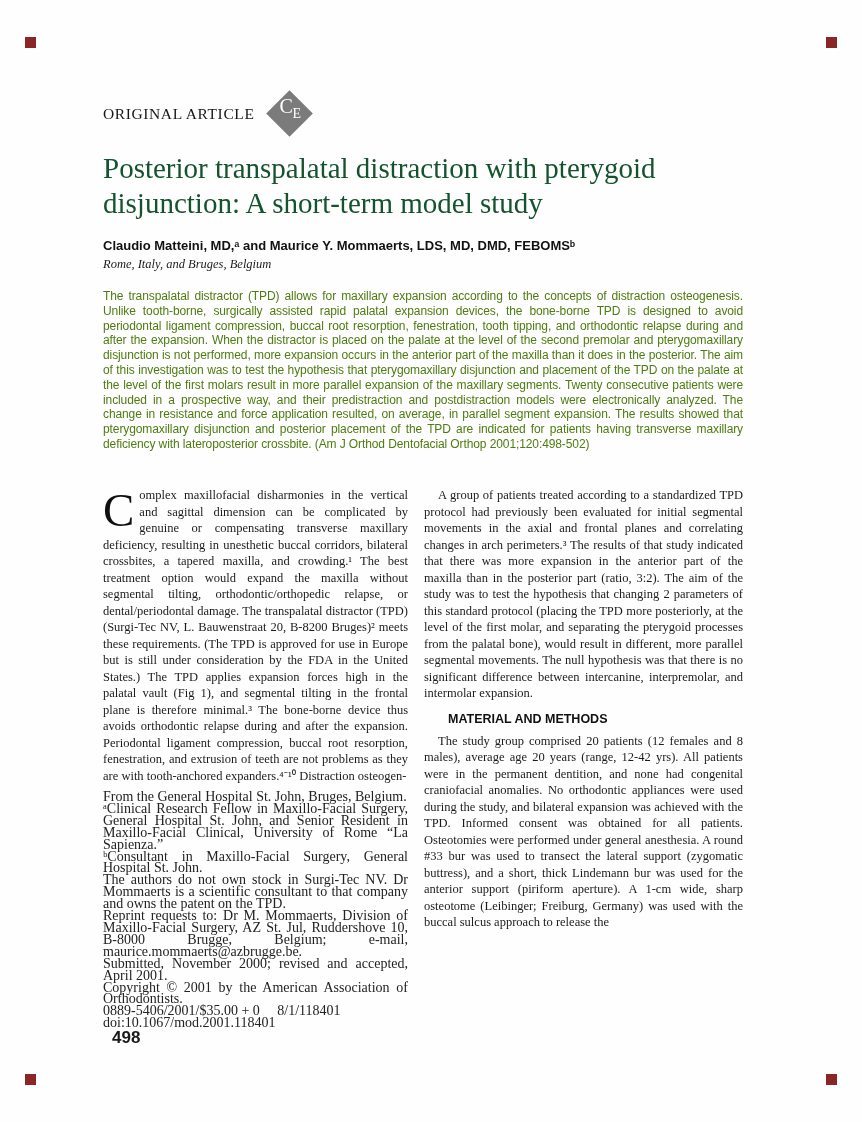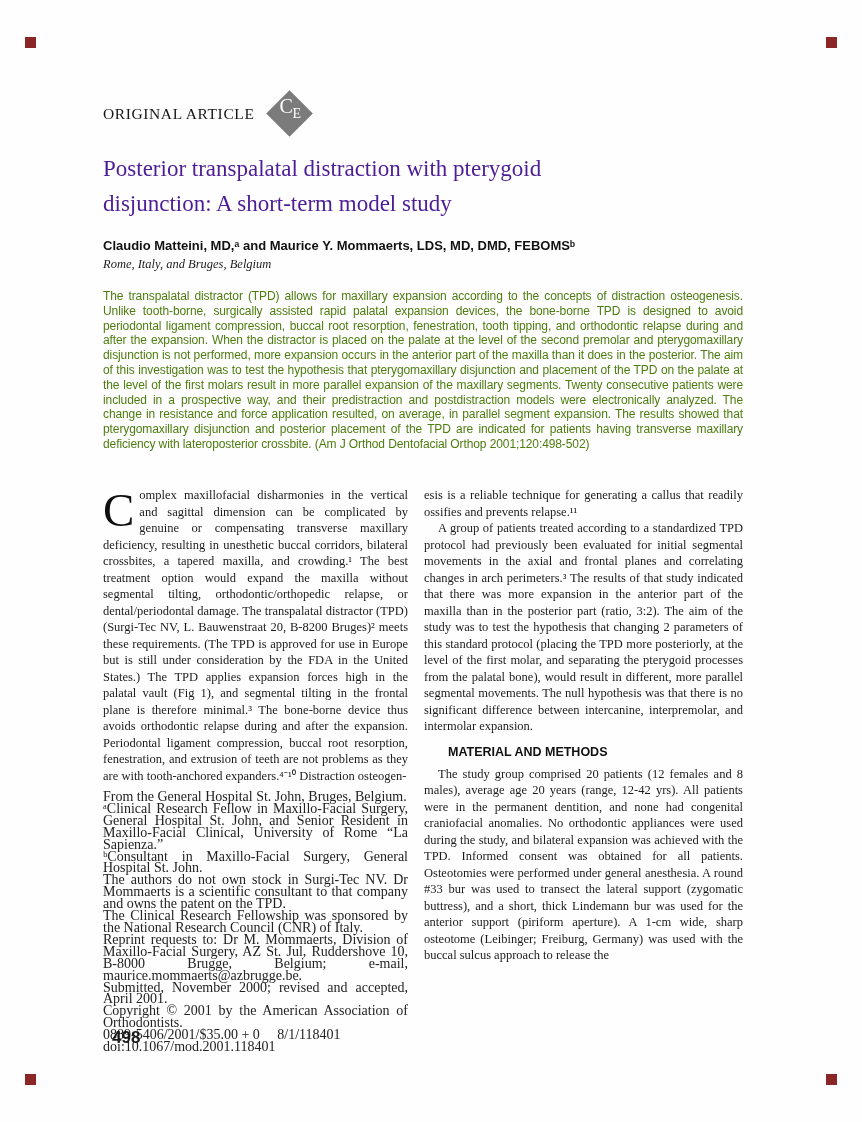--- a/index.html
+++ b/index.html
@@ -17,21 +17,21 @@
 
   .kicker-row { top:90px; height:48px; display:flex; align-items:center; }
   .kicker { font-size:15.5px; letter-spacing:0.6px; color:#161616; }
 
   .ce-logo { position:relative; width:48px; height:48px; display:inline-block; margin-left:12px; }
   .ce-diamond { position:absolute; left:7px; top:7px; width:33px; height:33px;
                 background:#7b7b7b; transform:rotate(45deg); }
   .ce-c { position:absolute; left:13px; top:5px;  color:#ffffff; font-size:20px; }
   .ce-e { position:absolute; left:26px; top:16px; color:#ffffff; font-size:14px; }
 
-  .title-block { top:151px; font-size:23px; line-height:35px; color:#4c1d95; }
+  .title-block { top:151px; font-size:29px; line-height:35px; color:#14532d; }
   .authors { top:238px; font-family:"Liberation Sans", sans-serif; font-weight:bold; font-size:13px; color:#111; }
   .affiliation { top:257px; font-style:italic; font-size:12.5px; }
 
   .abstract { top:289px; font-family:"Liberation Sans", sans-serif; font-size:12px;
               line-height:14.8px; text-align:justify; letter-spacing:-0.1px; color:#4d7c0f; }
 
   .cols { top:487px; display:flex; gap:16px; }
   .col-left  { width:305px; }
   .col-right { width:319px; }
   .body-text { font-size:12.5px; line-height:16.5px; text-align:justify; margin:0; }
@@ -80,30 +80,28 @@
   <div class="abs cols">
     <div class="col-left">
       <p class="body-text">
         <span class="dropcap">C</span><span>omplex maxillofacial disharmonies in the vertical and sagittal dimension can be complicated by genuine or compensating transverse maxillary deficiency, resulting in unesthetic buccal corridors, bilateral crossbites, a tapered maxilla, and crowding.¹ The best treatment option would expand the maxilla without segmental tilting, orthodontic/orthopedic relapse, or dental/periodontal damage. The transpalatal distractor (TPD) (Surgi-Tec NV, L. Bauwenstraat 20, B-8200 Bruges)² meets these requirements. (The TPD is approved for use in Europe but is still under consideration by the FDA in the United States.) The TPD applies expansion forces high in the palatal vault (Fig 1), and segmental tilting in the frontal plane is therefore minimal.³ The bone-borne device thus avoids orthodontic relapse during and after the expansion. Periodontal ligament compression, buccal root resorption, fenestration, and extrusion of teeth are not problems as they are with tooth-anchored expanders.⁴⁻¹⁰ Distraction osteogen-</span>
       </p>
       <div class="footnotes">
         <div>From the General Hospital St. John, Bruges, Belgium.</div>
         <div>ᵃClinical Research Fellow in Maxillo-Facial Surgery, General Hospital St. John, and Senior Resident in Maxillo-Facial Clinical, University of Rome “La Sapienza.”</div>
         <div>ᵇConsultant in Maxillo-Facial Surgery, General Hospital St. John.</div>
         <div>The authors do not own stock in Surgi-Tec NV. Dr Mommaerts is a scientific consultant to that company and owns the patent on the TPD.</div>
-        <div>The Clinical Research Fellowship was sponsored by the National Research Council (CNR) of Italy.</div>
         <div>Reprint requests to: Dr M. Mommaerts, Division of Maxillo-Facial Surgery, AZ St. Jul, Ruddershove 10, B-8000 Brugge, Belgium; e-mail, maurice.mommaerts@azbrugge.be.</div>
         <div>Submitted, November 2000; revised and accepted, April 2001.</div>
         <div>Copyright © 2001 by the American Association of Orthodontists.</div>
         <div>0889-5406/2001/$35.00 + 0  8/1/118401</div>
         <div>doi:10.1067/mod.2001.118401</div>
       </div>
     </div>
     <div class="col-right">
-      <p class="body-text">esis is a reliable technique for generating a callus that readily ossifies and prevents relapse.¹¹</p>
       <p class="body-text indent para-gap">A group of patients treated according to a standardized TPD protocol had previously been evaluated for initial segmental movements in the axial and frontal planes and correlating changes in arch perimeters.³ The results of that study indicated that there was more expansion in the anterior part of the maxilla than in the posterior part (ratio, 3:2). The aim of the study was to test the hypothesis that changing 2 parameters of this standard protocol (placing the TPD more posteriorly, at the level of the first molar, and separating the pterygoid processes from the palatal bone), would result in different, more parallel segmental movements. The null hypothesis was that there is no significant difference between intercanine, interpremolar, and intermolar expansion.</p>
       <h2 class="section-heading">MATERIAL AND METHODS</h2>
       <p class="body-text indent">The study group comprised 20 patients (12 females and 8 males), average age 20 years (range, 12-42 yrs). All patients were in the permanent dentition, and none had congenital craniofacial anomalies. No orthodontic appliances were used during the study, and bilateral expansion was achieved with the TPD. Informed consent was obtained for all patients. Osteotomies were performed under general anesthesia. A round #33 bur was used to transect the lateral support (zygomatic buttress), and a short, thick Lindemann bur was used for the anterior support (piriform aperture). A 1-cm wide, sharp osteotome (Leibinger; Freiburg, Germany) was used with the buccal sulcus approach to release the</p>
     </div>
   </div>
 
   <div class="pageno">498</div>
 
 </div>
 

